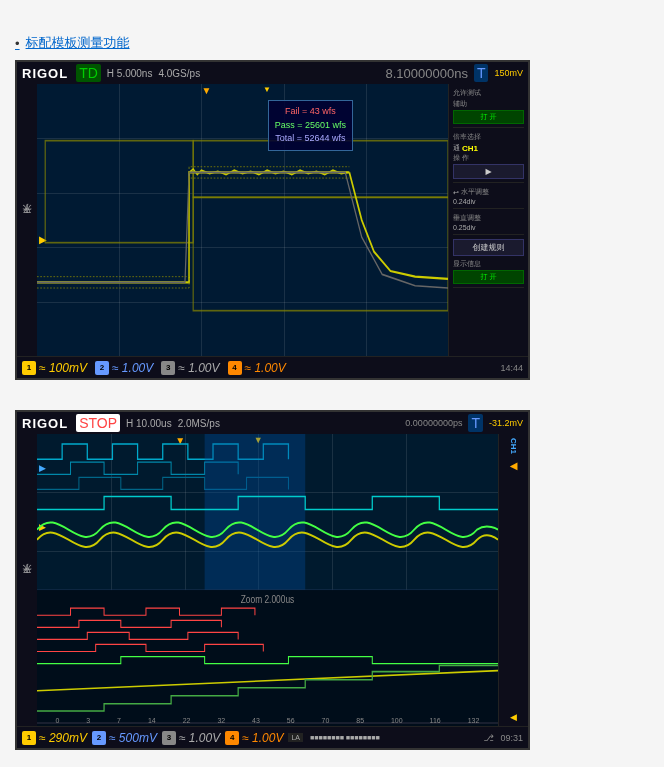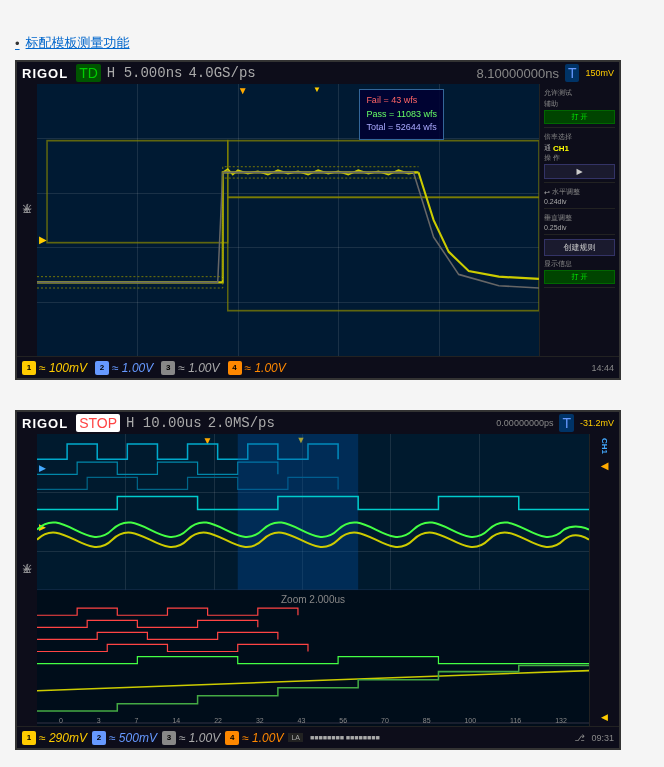--- a/index.html
+++ b/index.html
@@ -28,21 +28,21 @@
     .section-link::before {
       content: "•";
       margin-right: 6px;
       color: #333;
     }
 
     
     .scope-container {
       background: #1a1a2e;
       border: 2px solid #333;
-      width: 606px;
+      width: 515px;
       margin-bottom: 18px;
       position: relative;
     }
 
     
     .scope1 {
       height: 320px;
     }
 
     .scope-header {
@@ -74,22 +74,21 @@
       font-size: 14px;
       padding: 1px 3px;
       border-radius: 2px;
     }
 
     .header-badge.green { background: #005500; color: #00cc00; }
     .header-badge.blue { background: #003366; color: #6699ff; }
 
     .header-text {
       color: #aaa;
-      font-size: 14px;
-      font-family: Liberation Mono, monospace;
+      font-size: 10px;
     }
 
     .scope-body {
       display: flex;
       height: calc(100% - 22px - 22px);
     }
 
     .scope-left-label {
       width: 20px;
       display: flex;
@@ -136,28 +135,29 @@
     .waveform-svg {
       position: absolute;
       top: 0; left: 0;
       width: 100%;
       height: 100%;
     }
 
     
     .info-box {
       position: absolute;
-      top: 5px;
+      top: 16px;
       right: 95px;
       background: rgba(0,0,50,0.85);
       border: 1px solid #336699;
       color: #ff6666;
       font-size: 9px;
       padding: 4px 6px;
       line-height: 1.5;
+      text-align: center;
     }
     .info-box .pass { color: #66ff66; }
     .info-box .total { color: #aaaaff; }
 
     
     .scope-right-panel {
       width: 80px;
       background: #0d0d1a;
       border-left: 1px solid #222;
       display: flex;
@@ -398,21 +398,21 @@
           <polyline points="185,78 190,75 195,80 200,76 210,79 220,77 230,80 240,76 250,79 260,77 270,80 280,76 290,79 300,77 310,80 320,76 330,79 340,77 350,80 360,76 370,79 378,78" fill="none" stroke="#cccc00" stroke-width="1.5"></polyline>
 
           <polyline points="0,175 180,175 185,78 375,78 395,135 420,168 460,178 500,180" fill="none" stroke="#666666" stroke-width="1.5"></polyline>
 
           <polyline points="0,170 185,170 185,73 380,73" fill="none" stroke="#888800" stroke-width="0.8" stroke-dasharray="2,2"></polyline>
           <polyline points="0,180 185,180 185,83 380,83" fill="none" stroke="#888800" stroke-width="0.8" stroke-dasharray="2,2"></polyline>
         </svg>
 
         <div class="info-box">
           <div>Fail = 43 wfs</div>
-          <div class="pass">Pass = 11083 wfs</div>
+          <div class="pass">Pass = 25601 wfs</div>
           <div class="total">Total = 52644 wfs</div>
         </div>
       </div>
 
       <div class="scope-right-panel">
         <div class="panel-section">
           <div class="panel-label">允许测试</div>
           <div class="panel-label">辅助</div>
           <div class="panel-btn panel-open-btn">打 开</div>
         </div>

